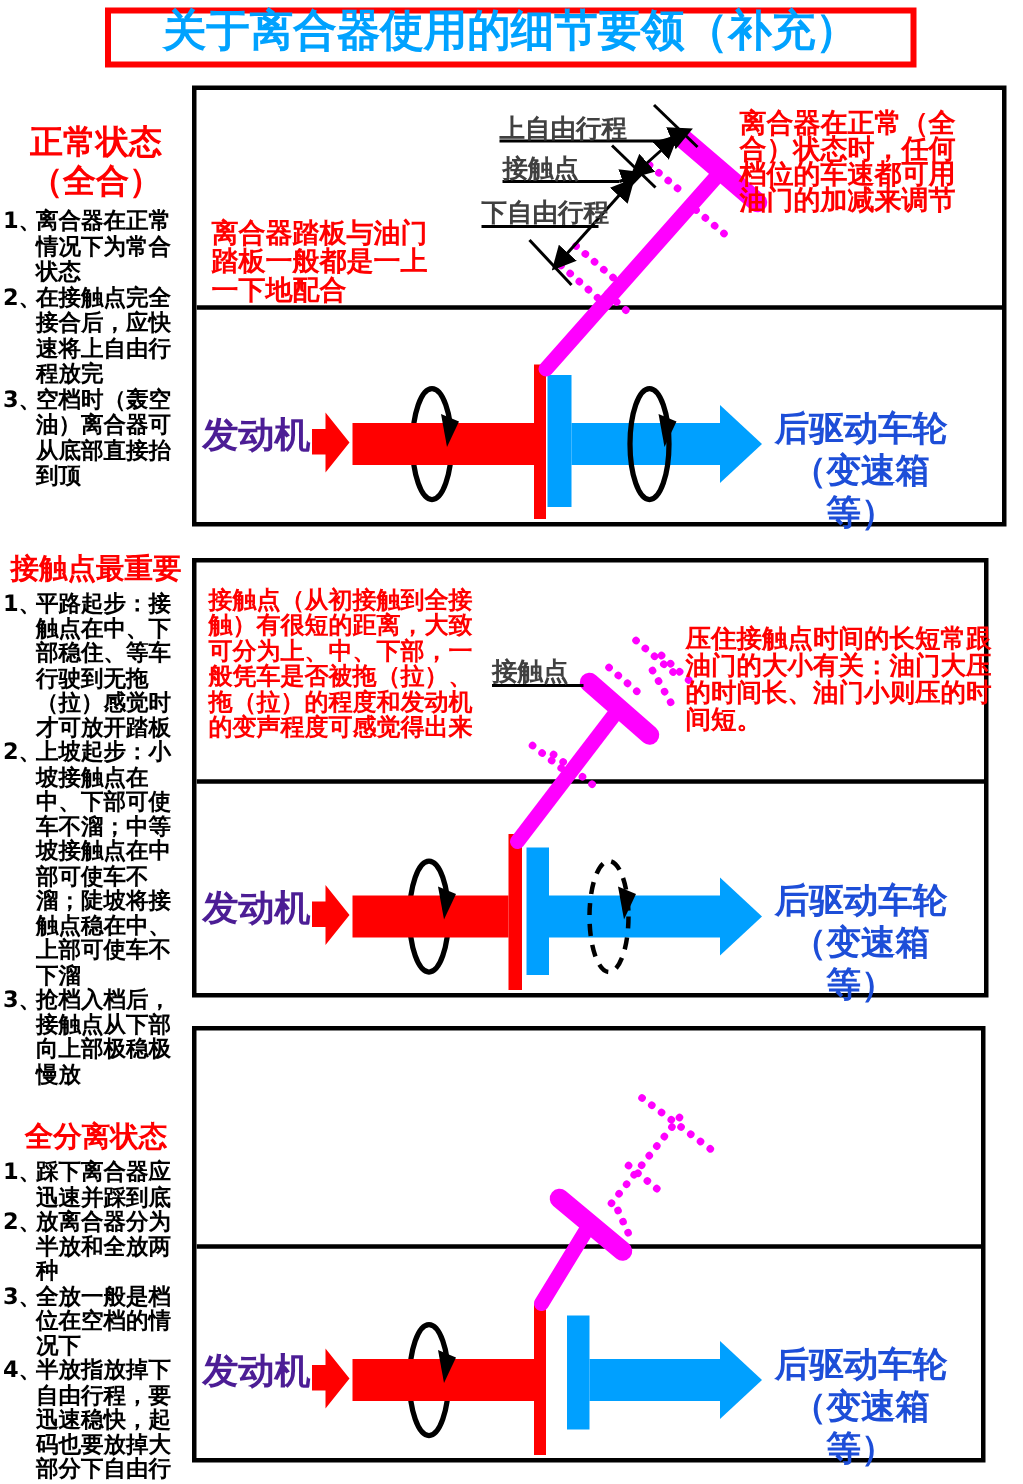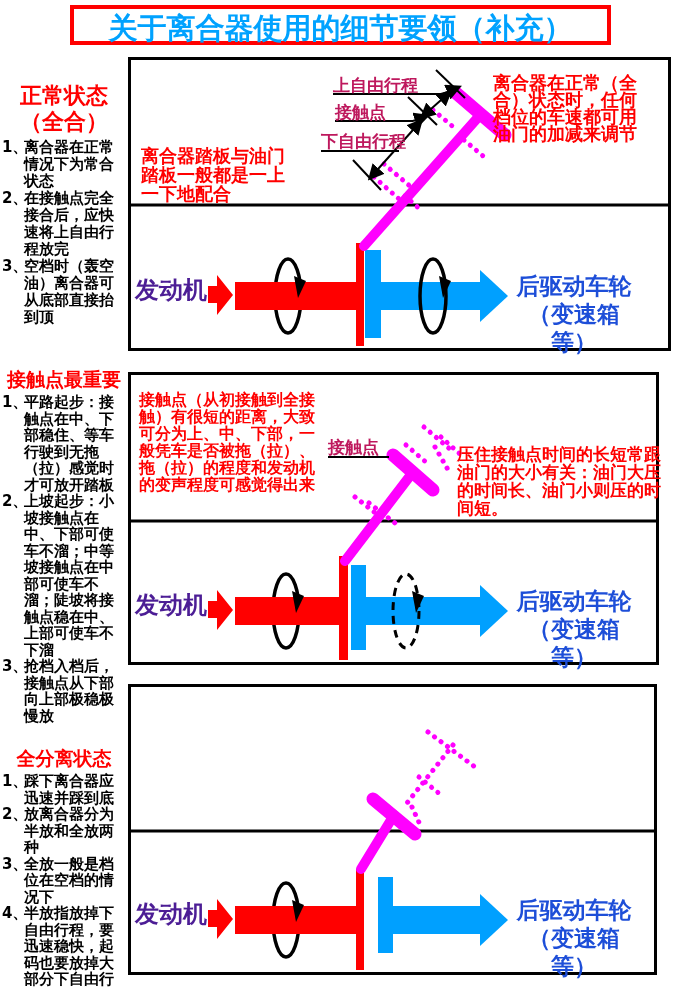--- a/index.html
+++ b/index.html
@@ -1,34 +1,34 @@
 <!DOCTYPE html>
 <html><head>
 <meta charset="utf-8">
 <style>
   html,body{margin:0;padding:0;background:#fff;}
   .stage{position:relative;width:682px;height:989px;background:#fff;overflow:hidden;
          font-family:"DejaVu Sans",sans-serif;}
   .title-box{position:absolute;left:70px;top:5px;width:533px;height:32px;border:4px solid #ff0000;
-             display:flex;align-items:flex-start;justify-content:center;}
+             display:flex;align-items:flex-end;justify-content:center;}
   .title-text{color:#00a2ff;font-size:29px;font-weight:bold;white-space:nowrap;}
   .sec{position:absolute;width:124px;margin-top:27px;}
   .sec-title{color:#ff0000;font-weight:bold;text-align:center;white-space:pre-line;}
   .sec-title.big{font-size:22px;line-height:26px;}
   .sec-title.med{font-size:19px;line-height:22px;}
   .items{margin-top:4px;}
   .item{display:flex;font-weight:bold;color:#000;font-size:15px;line-height:17px;}
   .item .num{width:22px;flex:none;}
   .item .txt{flex:1;word-break:break-all;}
   .panel{position:absolute;border:3px solid #000;background:#fff;box-sizing:border-box;}
   .panel svg{position:absolute;left:0;top:0;}
   .note{position:absolute;font-weight:bold;word-break:break-all;}
   .red-note{color:#ff0000;}
   .blue-note{color:#00a0ff;text-align:center;}
-  .blk-label{position:absolute;font-weight:bold;color:#be185d;white-space:nowrap;}
+  .blk-label{position:absolute;font-weight:bold;color:#404040;white-space:nowrap;}
   .engine-label{position:absolute;font-weight:bold;color:#4c1d95;font-size:24px;white-space:nowrap;}
   .wheel-label{position:absolute;font-weight:bold;color:#1d4ed8;font-size:23px;line-height:28px;
                width:130px;text-align:center;white-space:pre-line;}
 </style>
 </head>
 <body>
 
 <div class="stage">
 
   <div class="title-box">
@@ -168,21 +168,21 @@
         <line x1="275" y1="70" x2="296" y2="88"></line>
         <line x1="293" y1="52" x2="320" y2="75"></line>
         <line x1="310" y1="62" x2="330" y2="80"></line>
         <line x1="304" y1="72" x2="320" y2="100"></line>
         <line x1="224" y1="122" x2="252" y2="144"></line>
         <line x1="238" y1="128" x2="264" y2="148"></line>
       </g>
       <line x1="197" y1="82" x2="258" y2="82" stroke="#000" stroke-width="2"></line>
     </svg>
     <div class="note red-note" style="left:8px;top:16px;width:182px;font-size:16px;line-height:17px;">接触点（从初接触到全接触）有很短的距离，大致可分为上、中、下部，一般凭车是否被拖（拉）、拖（拉）的程度和发动机的变声程度可感觉得出来</div>
-    <div class="note red-note" style="left:326px;top:42px;width:208px;font-size:17px;line-height:18px;margin-top:28px;">压住接触点时间的长短常跟油门的大小有关：油门大压的时间长、油门小则压的时间短。</div>
+    <div class="note red-note" style="left:326px;top:42px;width:208px;font-size:17px;line-height:18px;">压住接触点时间的长短常跟油门的大小有关：油门大压的时间长、油门小则压的时间短。</div>
     <div class="blk-label" style="left:197px;top:61px;font-size:17px;">接触点</div>
     <div class="engine-label" style="left:4px;top:214px;">发动机</div>
     <div class="wheel-label" style="left:378px;top:212px;">后驱动车轮
 （变速箱等）</div>
   </div>
 
   <div class="panel" style="left:128px;top:684px;width:529px;height:291px;">
     <svg width="523" height="285" viewBox="0 0 523 285">
       <line x1="0" y1="144" x2="523" y2="144" stroke="#000" stroke-width="3"></line>
       <ellipse cx="155" cy="233" rx="13" ry="37" fill="none" stroke="#000" stroke-width="3.5"></ellipse>

